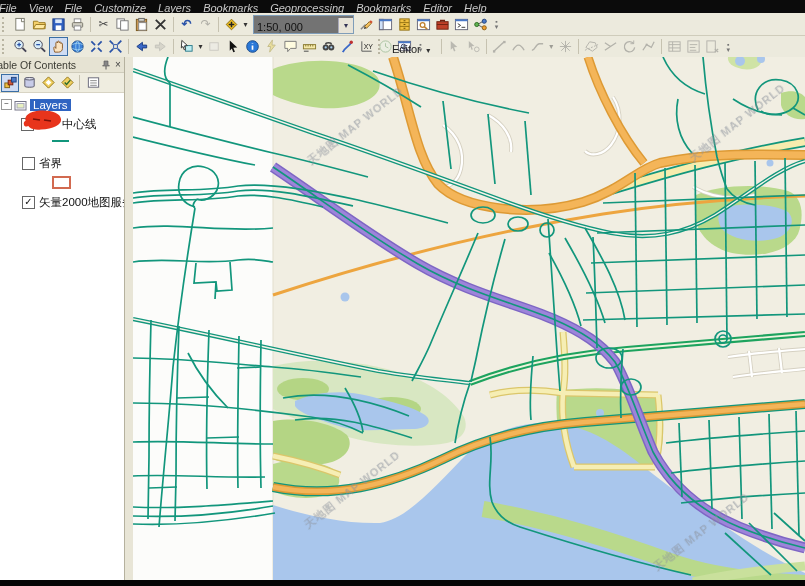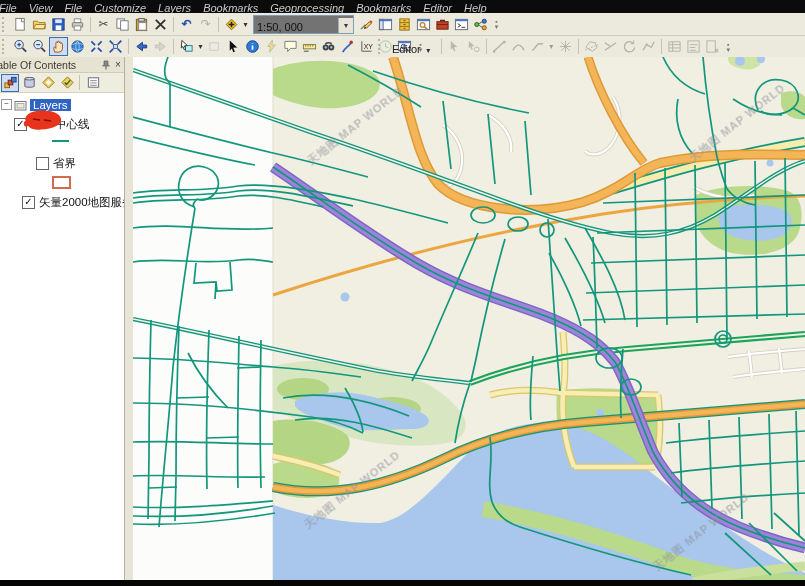--- a/index.html
+++ b/index.html
@@ -472,28 +472,28 @@
     </div>
     <div id="toc-tree">
       <div class="trow" style="padding-top:3px">
         <span class="expbox">−</span>
         <svg width="14" height="12" viewBox="0 0 14 12" style="margin-right:2px">
             <rect x="1" y="2.5" width="11" height="8.5" fill="#fff" stroke="#778"></rect>
             <rect x="3" y="4.5" width="7" height="4.5" fill="#e8f0c0" stroke="#aab"></rect>
           </svg>
         <span class="lyr-label">Layers</span>
       </div>
-      <div class="trow" style="padding-left:14px;margin-top:3px">
+      <div class="trow" style="padding-left:21px;margin-top:3px">
         <span class="cb">✓</span>
         <span style="margin-left:24px">中心线</span>
       </div>
       <div class="symrow">
           <span class="sym-line"></span>
         </div>
-      <div class="trow" style="padding-left:36px;margin-top:6px">
+      <div class="trow" style="padding-left:22px;margin-top:6px">
         <span class="cb"></span>
         <span>省界</span>
       </div>
       <div class="symrow" style="margin-top:2px">
           <span class="sym-rect"></span>
         </div>
       <div class="trow" style="padding-left:22px;margin-top:4px">
         <span class="cb">✓</span>
         <span>矢量2000地图服务</span>
       </div>

